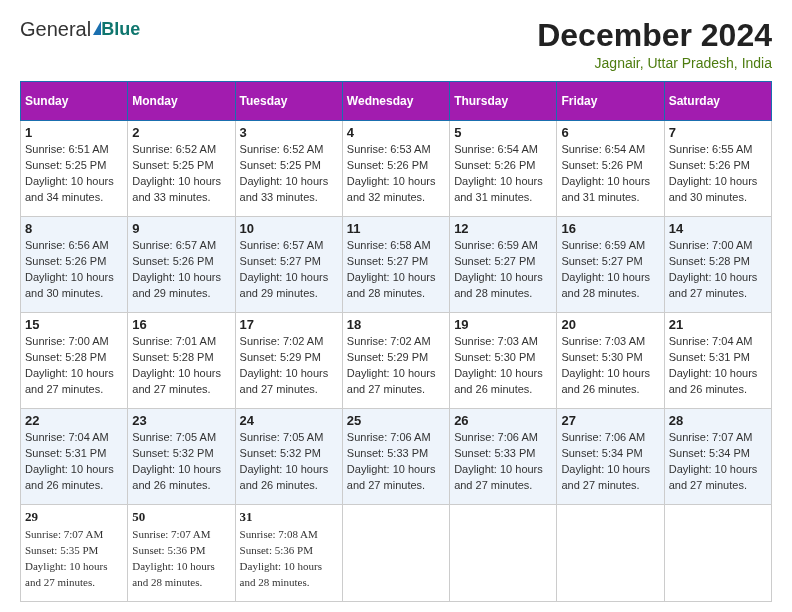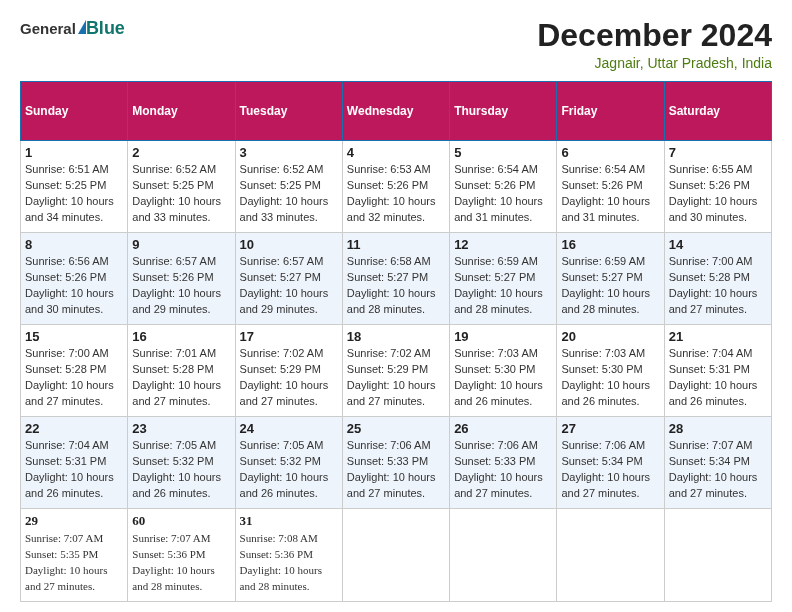--- a/index.html
+++ b/index.html
@@ -28,21 +28,21 @@
       flex-direction: column;
       align-items: flex-start;
     }
     .logo-text {
       display: flex;
       align-items: center;
       font-size: 18px;
       font-weight: bold;
       color: #333;
     }
-    .logo-general { color: #333; font-weight: bold; font-size: 15px; }
+    .logo-general { color: #333; font-weight: normal; font-size: 20px; }
     .logo-blue { color: #0f766e; font-weight: bold; font-size: 18px; }
     .logo-icon {
       display: inline-block;
       width: 0;
       height: 0;
       border-left: 8px solid transparent;
       border-bottom: 14px solid #1a6faf;
       margin-left: 2px;
       margin-right: 0px;
       position: relative;
@@ -63,25 +63,25 @@
       margin-top: 2px;
     }
     .calendar {
       flex: 1;
       border: 1px solid #ccc;
       border-collapse: collapse;
       width: 100%;
       table-layout: fixed;
     }
     .calendar th {
-      background: #be185d;
+      background: #a21caf;
       color: #fff;
       font-size: 12px;
       font-weight: bold;
-      padding: 22px 4px;
+      padding: 12px 4px;
       text-align: left;
       border: 1px solid #1a6faf;
       margin-left: 23px;
     }
     .calendar td {
       border: 1px solid #ccc;
       vertical-align: top;
       padding: 4px 4px 3px 4px;
       font-size: 9.5px;
       color: #333;
@@ -261,21 +261,21 @@
             <span class="day-num">28</span>
             <div class="day-info">Sunrise: 7:07 AM<br>Sunset: 5:34 PM<br>Daylight: 10 hours and 27 minutes.</div>
           </td>
         </tr>
         <tr>
           <td>
             <span class="day-num">29</span>
             <div class="day-info">Sunrise: 7:07 AM<br>Sunset: 5:35 PM<br>Daylight: 10 hours and 27 minutes.</div>
           </td>
           <td>
-            <span class="day-num">60</span>
+            <span class="day-num">50</span>
             <div class="day-info">Sunrise: 7:07 AM<br>Sunset: 5:36 PM<br>Daylight: 10 hours and 28 minutes.</div>
           </td>
           <td>
             <span class="day-num">31</span>
             <div class="day-info">Sunrise: 7:08 AM<br>Sunset: 5:36 PM<br>Daylight: 10 hours and 28 minutes.</div>
           </td>
           <td class="empty-cell"></td>
           <td class="empty-cell"></td>
           <td class="empty-cell"></td>
           <td class="empty-cell"></td>

